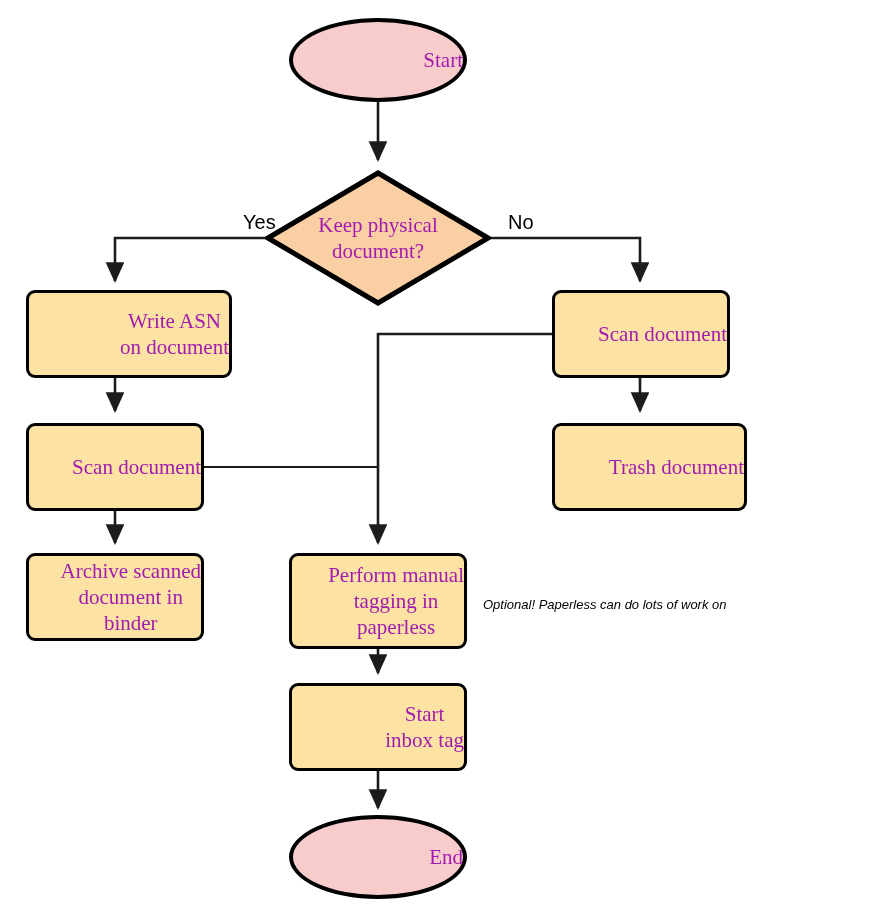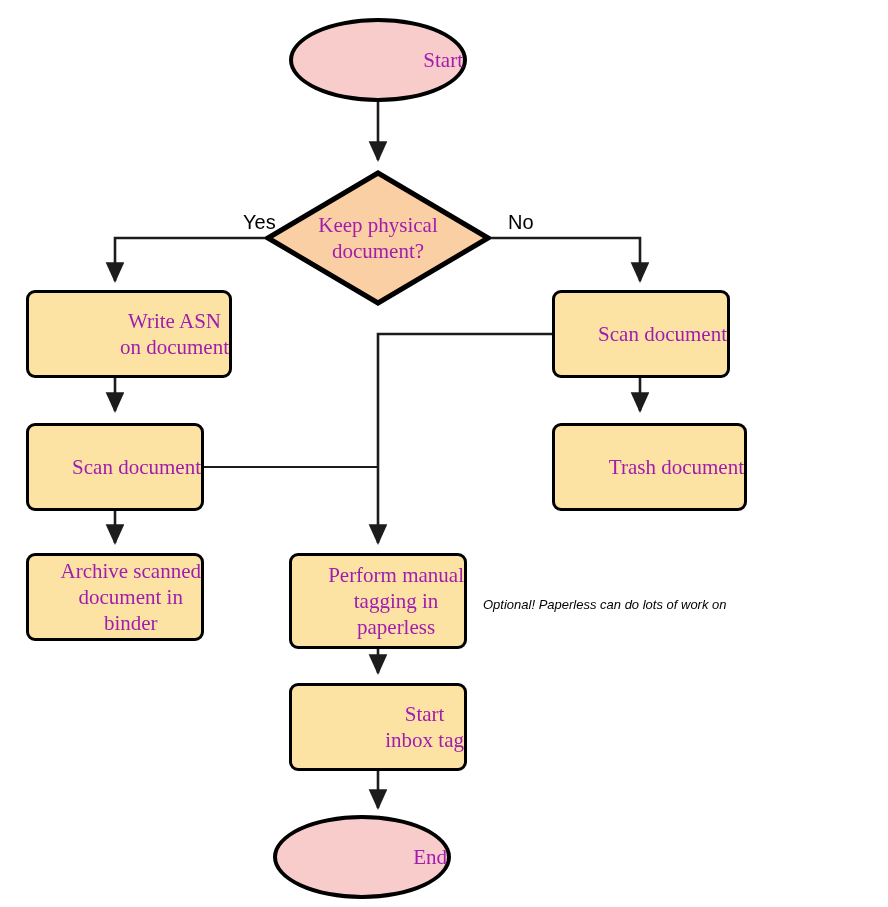--- a/index.html
+++ b/index.html
@@ -170,21 +170,21 @@
     </div>
   </div>
 
   <div class="node node-process" style="left:289px; top:683px; width:178px; height:88px;">
     <div>
       <div>Start</div>
       <div>inbox tag</div>
     </div>
   </div>
 
-  <div class="node node-terminator" style="left:273px; top:815px; width:178px; height:84px;">
+  <div class="node node-terminator" style="left:289px; top:815px; width:178px; height:84px;">
     <span>End</span>
   </div>
 
   <div class="note" style="left:483px; top:592px; width:405px;">
     <div>Optional! Paperless can do lots of work on</div>
   </div>
 
 </div>
 
 </body></html>

